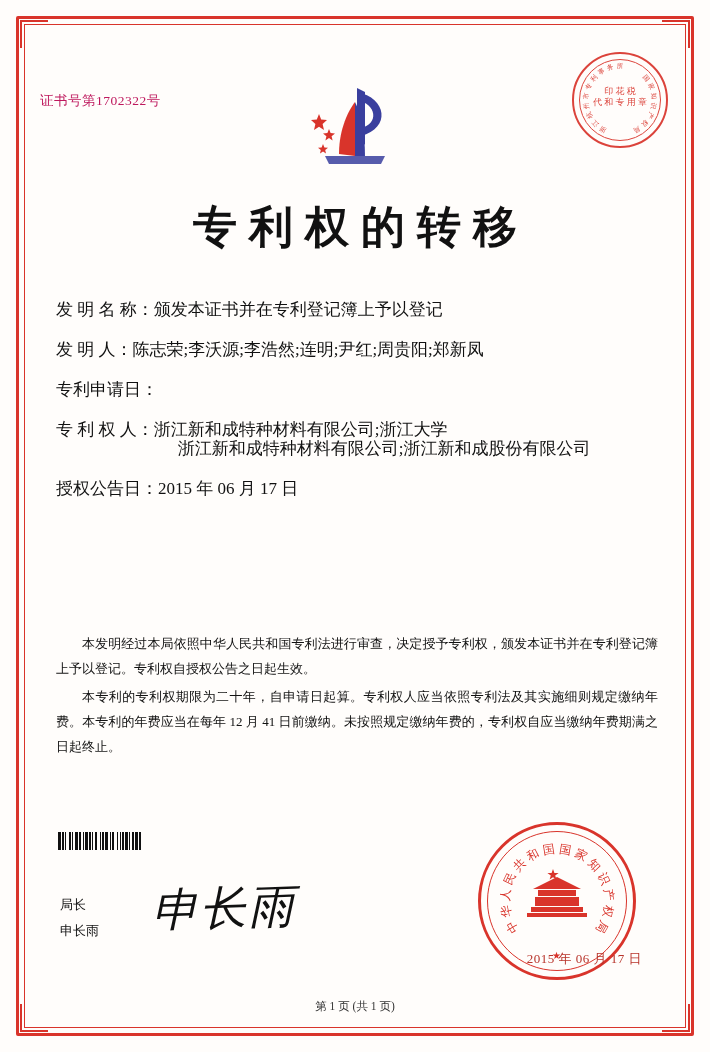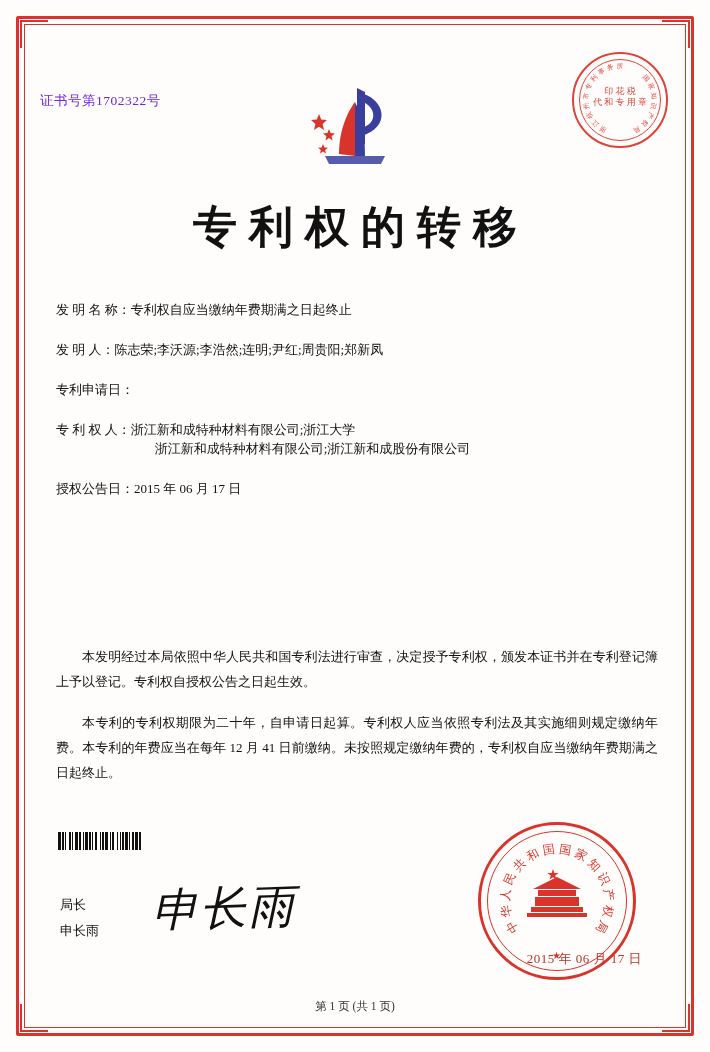--- a/index.html
+++ b/index.html
@@ -48,21 +48,21 @@
   .corner.tr { right: 20px; top: 20px; border-left: none; border-bottom: none; }
   .corner.bl { left: 20px; bottom: 20px; border-right: none; border-top: none; }
   .corner.br { right: 20px; bottom: 20px; border-left: none; border-top: none; }
 
   .cert-no {
     position: absolute;
     left: 40px;
     top: 92px;
     font-size: 13.5px;
     letter-spacing: 0.5px;
-    color: #6d28d9;
+    color: #be185d;
   }
 
   
   .top-stamp {
     position: absolute;
     right: 42px;
     top: 52px;
     width: 92px;
     height: 92px;
     border: 2px solid #d9342b;
@@ -127,21 +127,21 @@
   .fields {
     position: absolute;
     left: 56px;
     right: 50px;
     top: 300px;
   }
   .field-row {
     display: flex;
     align-items: baseline;
     margin-bottom: 21px;
-    font-size: 13px;
+    font-size: 17px;
     line-height: 19px;
   }
   .field-label {
     white-space: nowrap;
     color: #111;
   }
   .field-value {
     color: #111;
     flex: 1;
   }
@@ -154,21 +154,21 @@
     position: absolute;
     left: 56px;
     right: 52px;
     top: 628px;
     font-size: 13px;
     line-height: 25px;
     color: #111;
     text-align: justify;
   }
   .body-text p {
-    margin: 16px 0 2px 0;
+    margin: 3px 0 2px 0;
     text-indent: 26px;
   }
 
   
   .barcode {
     position: absolute;
     left: 58px;
     top: 832px;
     width: 192px;
     height: 18px;
@@ -311,21 +311,21 @@
         <polygon points="28,60 29.4,63.4 33,63.7 30.2,66 31,69.6 28,67.6 25,69.6 25.8,66 23,63.7 26.6,63.4"></polygon>
       </g>
     </svg>
   </div>
 
   <div class="title">专利权的转移</div>
 
   <div class="fields">
     <div class="field-row">
       <span class="field-label">发 明 名 称：</span>
-      <span class="field-value">专利权自应当缴纳年费期满之日起终止</span>
+      <span class="field-value">颁发本证书并在专利登记簿上予以登记</span>
     </div>
     <div class="field-row">
       <span class="field-label">发 明 人：</span>
       <span class="field-value">陈志荣;李沃源;李浩然;连明;尹红;周贵阳;郑新凤</span>
     </div>
     <div class="field-row">
       <span class="field-label">专利申请日：</span>
     </div>
     <div class="field-row">
       <span class="field-label">专 利 权 人：</span>

